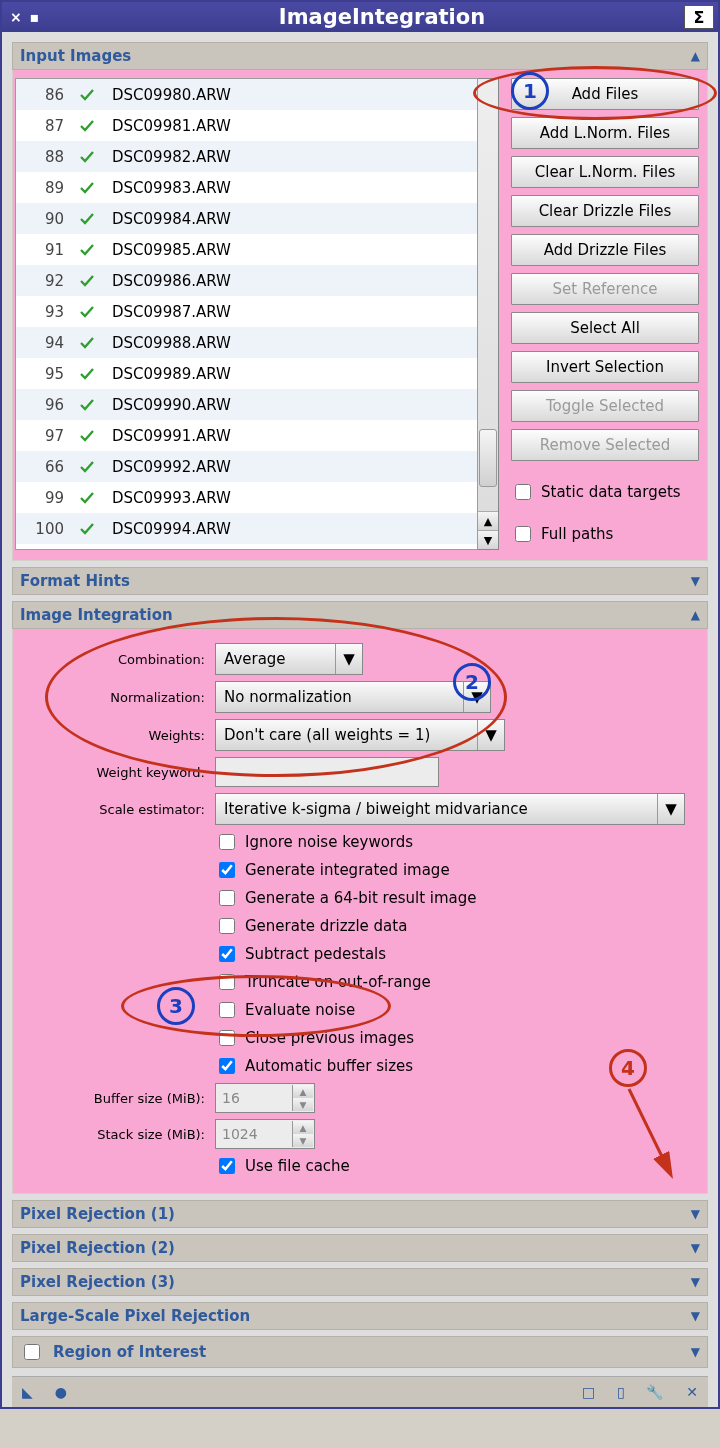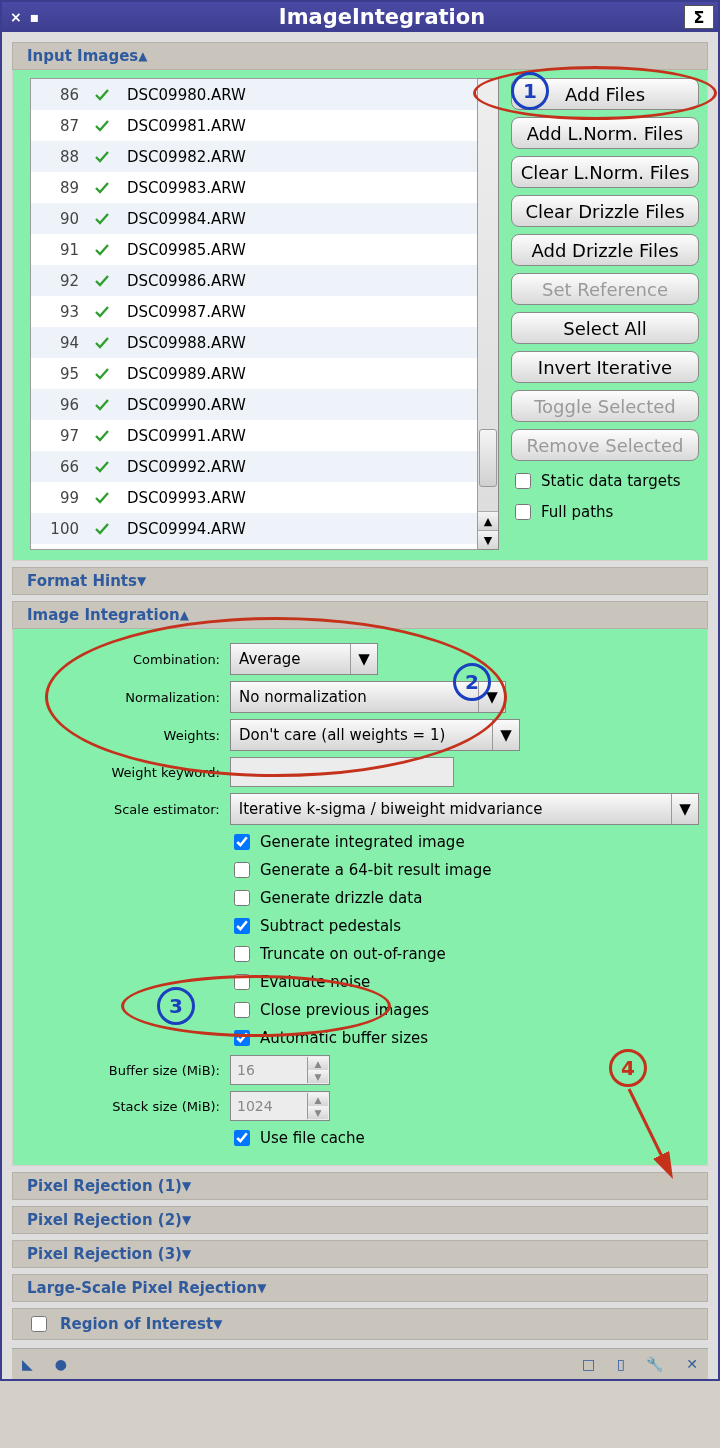--- a/index.html
+++ b/index.html
@@ -2,43 +2,43 @@
 <html><head>
 <meta charset="utf-8">
 <style>
 html,body{margin:0;padding:0;font-family:"DejaVu Sans",Verdana,sans-serif;font-size:14px;background:#d4d0c8;color:#000}
 .window{width:720px;box-sizing:border-box;border:2px solid #3d3d8f;background:#fff;display:flex;flex-direction:column}
 .titlebar{height:30px;background:linear-gradient(#4a4aa5,#3d3d8f);color:#fff;display:flex;align-items:center;font-weight:bold}
 .titlebar .left-ctrls{display:flex;gap:8px;padding-left:8px;width:70px}
 .titlebar .title{flex:1;text-align:center;font-size:21px}
 .titlebar .sigma{width:28px;height:22px;margin-right:4px;background:#fff;color:#000;font-weight:bold;border:1px solid #555;display:flex;align-items:center;justify-content:center;font-size:16px}
 .body{background:#dedede;padding:10px 10px 0 10px;position:relative;flex:1}
-.section-hdr{background:#c9c5bc;border:1px solid #b5b1a8;padding:4px 14px;display:flex;align-items:center;justify-content:flex-start;margin-top:6px}
+.section-hdr{background:#c9c5bc;border:1px solid #b5b1a8;padding:4px 7px;display:flex;align-items:center;justify-content:space-between;margin-top:6px}
 .section-hdr:first-child{margin-top:0}
 .section-title{color:#2f5a9e;font-weight:bold;font-size:15px}
 .tri{font-size:12px;color:#2f5a9e;font-weight:bold}
-.section-body{background:#86efac;border:1px solid #d4d0c8;border-top:none;padding:8px 8px 10px 17px}
+.section-body{background:#f9a8d4;border:1px solid #d4d0c8;border-top:none;padding:8px 8px 10px 2px}
 
 .input-row{display:flex;gap:12px}
 .file-wrap{position:relative;flex:1;display:flex}
 .file-list{flex:1;background:#fff;border:1px solid #9c9c9c;height:470px;overflow:hidden}
 .file-row{display:flex;align-items:center;height:31px;font-size:15px}
 .file-row.alt{background:#eef3f9}
 .col-n{width:48px;text-align:right;padding-right:8px;color:#444}
 .col-chk{width:30px;display:flex;justify-content:center}
 .col-name{padding-left:10px}
 .check{stroke:#2e9e2e;stroke-width:2.3;fill:none}
 .scroll{width:20px;border:1px solid #888;border-left:none;display:flex;flex-direction:column;background:#e5e5e5;height:470px}
 .scroll .track{flex:1;background:linear-gradient(#eee,#ddd);position:relative}
 .scroll .thumb{position:absolute;left:1px;right:1px;top:350px;height:56px;background:linear-gradient(#f5f5f5,#d0d0d0);border:1px solid #999;border-radius:3px}
 .scroll .arrow{height:18px;display:flex;align-items:center;justify-content:center;font-size:11px;background:linear-gradient(#f5f5f5,#d5d5d5);border-top:1px solid #aaa}
 .side-btns{width:188px;display:flex;flex-direction:column;gap:7px}
-.btn{height:30px;background:linear-gradient(#fdfdfd,#d9d9d9);border:1px solid #8a8a8a;border-radius:8px;font-size:18px;display:flex;align-items:center;justify-content:center;cursor:pointer}
+.btn{height:30px;background:linear-gradient(#fdfdfd,#d9d9d9);border:1px solid #8a8a8a;border-radius:1px;font-size:15px;display:flex;align-items:center;justify-content:center;cursor:pointer}
 .btn.disabled{color:#9a9a9a}
-.chk-row{display:flex;align-items:center;gap:7px;font-size:15px;margin-top:2px}
+.chk-row{display:flex;align-items:center;gap:7px;font-size:15px;margin-top:13px}
 .chk-row input{width:16px;height:16px}
 
 .form-row{display:flex;align-items:center;margin:6px 0}
 .lbl{width:190px;text-align:right;padding-right:10px;font-size:13px}
 .combo{height:30px;background:linear-gradient(#fafafa,#d6d6d6);border:1px solid #888;display:flex;align-items:center;padding:0 8px;position:relative;font-size:15px}
 .combo .arrow{position:absolute;right:0;top:0;bottom:0;width:26px;border-left:1px solid #999;display:flex;align-items:center;justify-content:center}
 .txt-input{height:28px;border:1px solid #888;background:#ececec;padding:0 6px;display:flex;align-items:center;color:#888}
 .spinner{position:absolute;right:1px;top:1px;bottom:1px;width:20px;display:flex;flex-direction:column;border-left:1px solid #999}
 .spinner div{flex:1;display:flex;align-items:center;justify-content:center;font-size:9px;background:linear-gradient(#f5f5f5,#d5d5d5)}
 .chks{margin-left:200px}
@@ -223,21 +223,21 @@
           </div>
         </div>
         <div class="side-btns">
           <div class="btn">Add Files</div>
           <div class="btn">Add L.Norm. Files</div>
           <div class="btn">Clear L.Norm. Files</div>
           <div class="btn">Clear Drizzle Files</div>
           <div class="btn">Add Drizzle Files</div>
           <div class="btn disabled">Set Reference</div>
           <div class="btn">Select All</div>
-          <div class="btn">Invert Iterative</div>
+          <div class="btn">Invert Selection</div>
           <div class="btn disabled">Toggle Selected</div>
           <div class="btn disabled">Remove Selected</div>
           <label class="chk-row">
               <input type="checkbox" style="">
               <span>Static data targets</span>
             </label>
           <label class="chk-row">
               <input type="checkbox" style="">
               <span>Full paths</span>
             </label>
@@ -287,20 +287,24 @@
       </div>
       <div class="form-row">
         <div class="lbl">Scale estimator:</div>
         <div class="combo" style="width:452px">
           <span>Iterative k-sigma / biweight midvariance</span>
             <div class="arrow">▼</div>
         </div>
       </div>
       <div class="chks">
         <label class="chk-row">
+            <input type="checkbox" style="">
+            <span>Ignore noise keywords</span>
+          </label>
+        <label class="chk-row">
             <input type="checkbox" checked="" style="">
             <span>Generate integrated image</span>
           </label>
         <label class="chk-row">
             <input type="checkbox" style="">
             <span>Generate a 64-bit result image</span>
           </label>
         <label class="chk-row">
             <input type="checkbox" style="">
             <span>Generate drizzle data</span>

